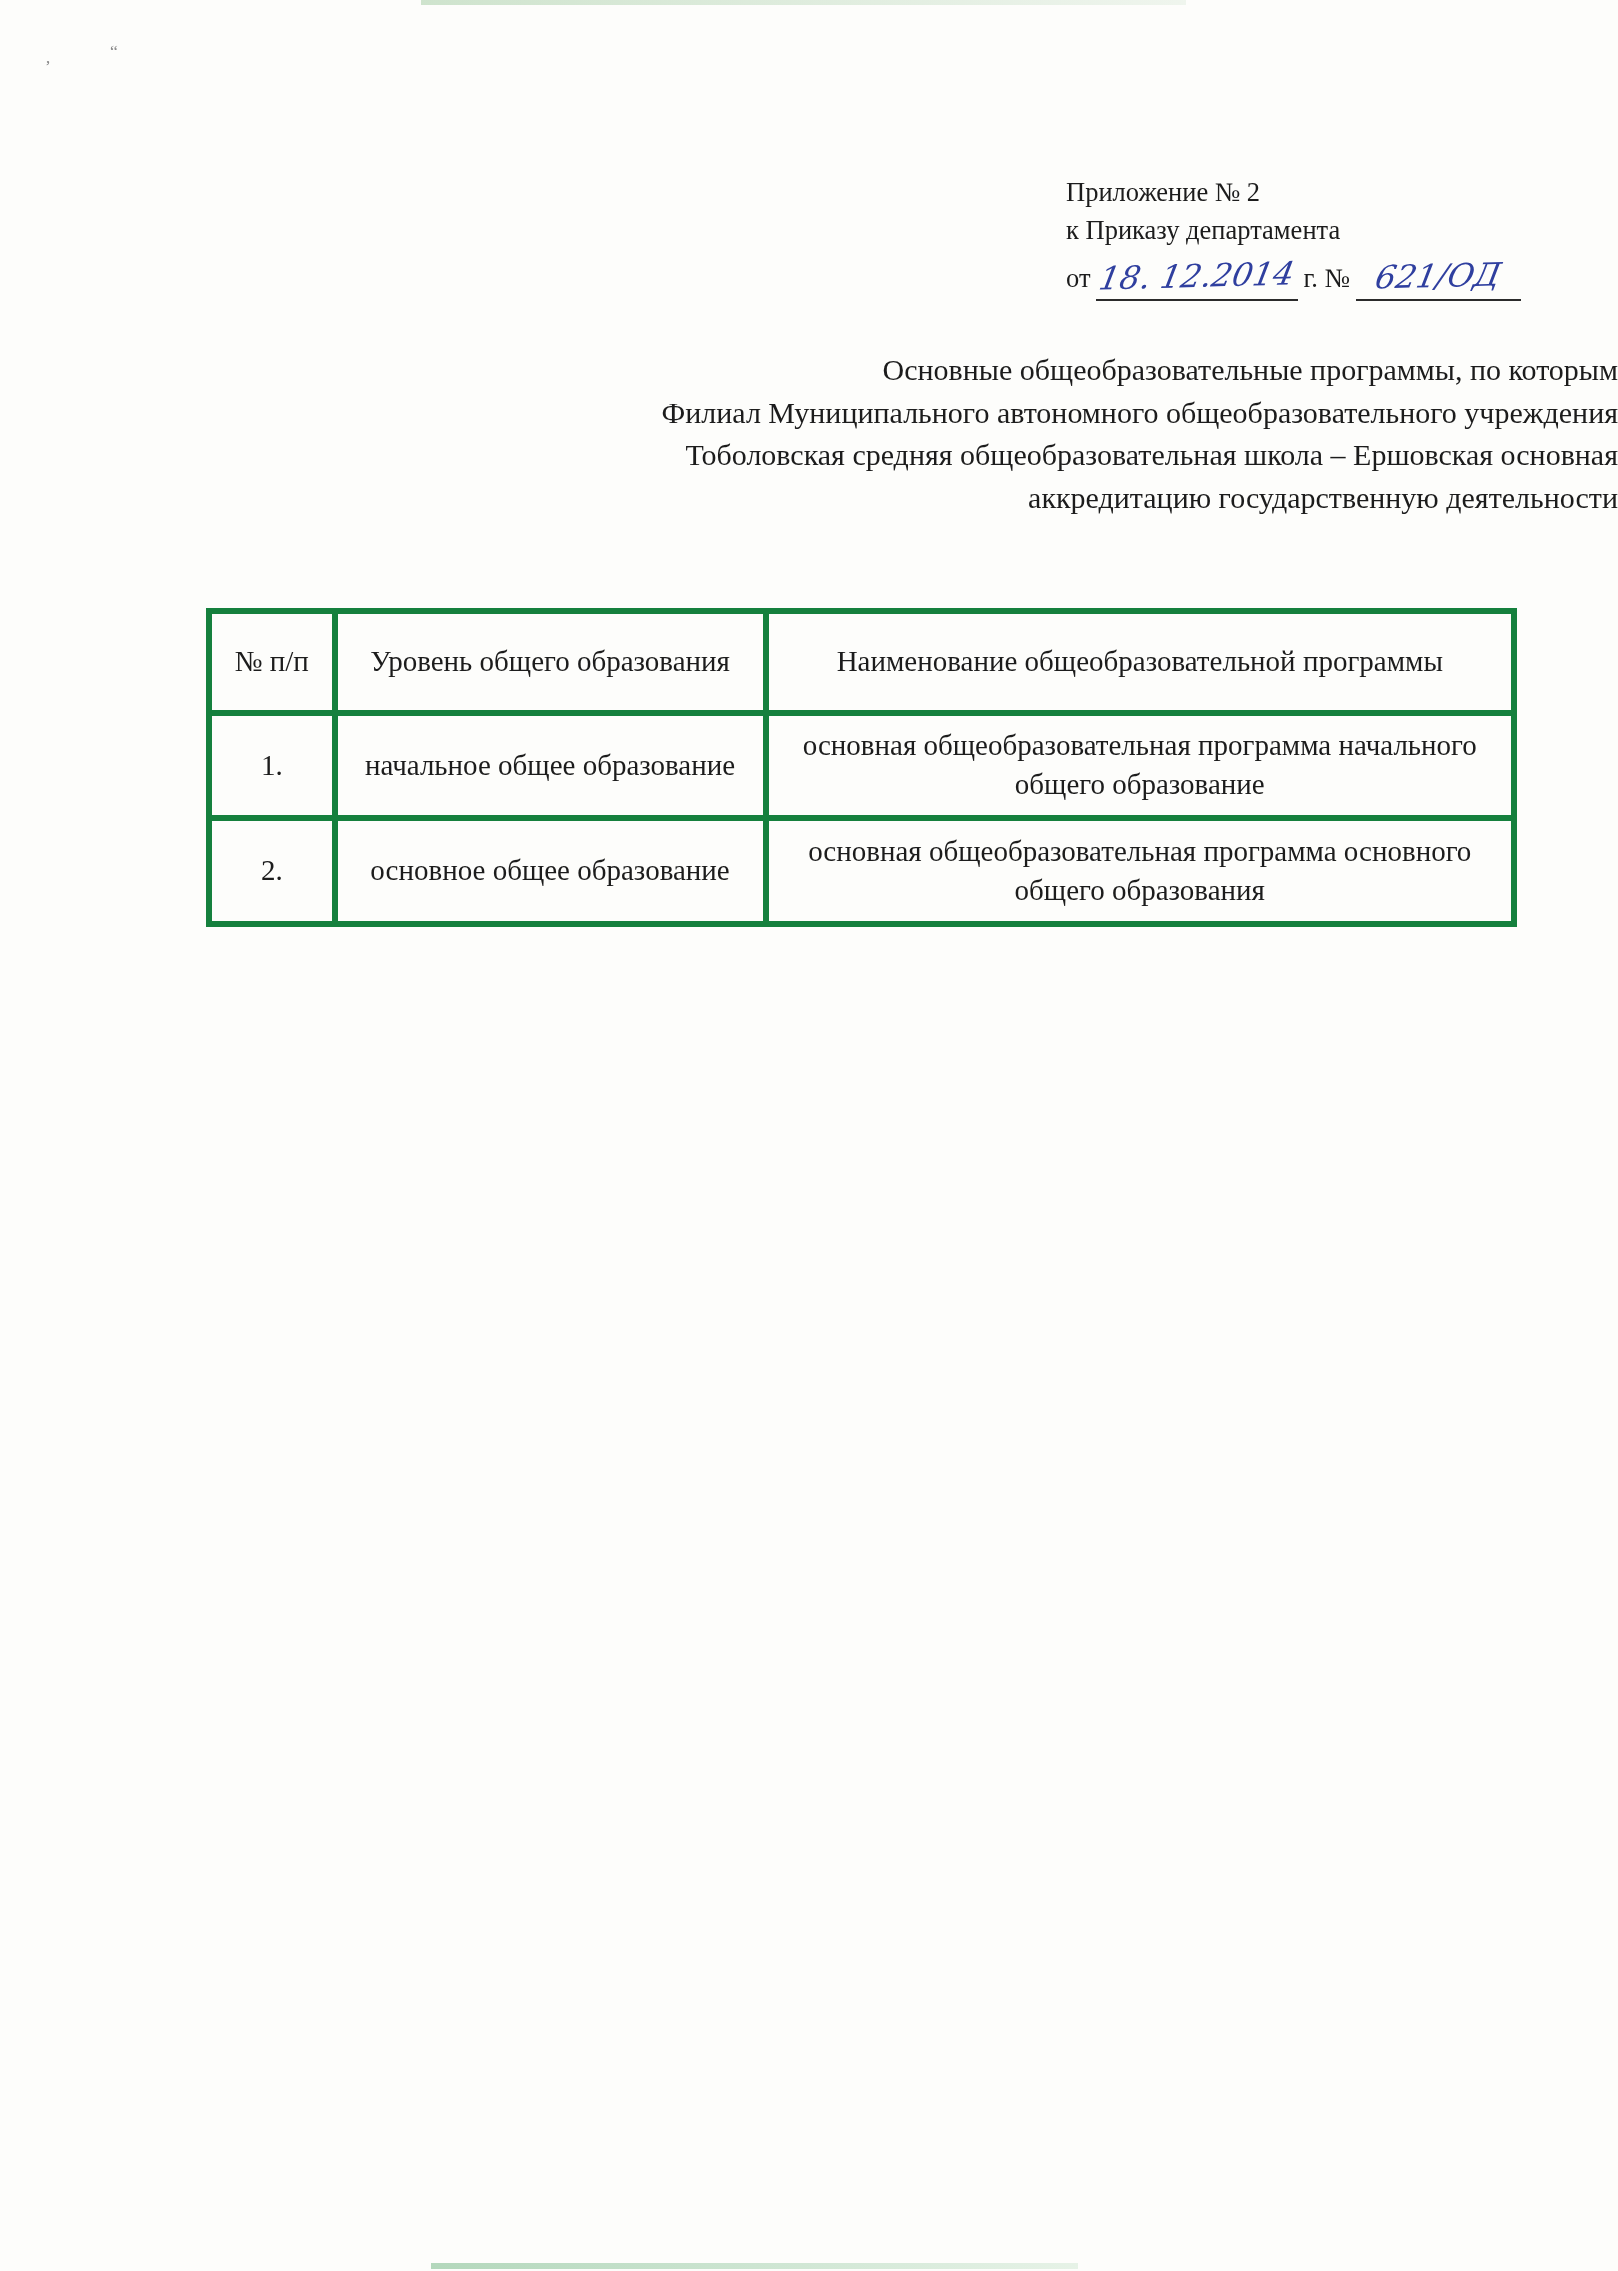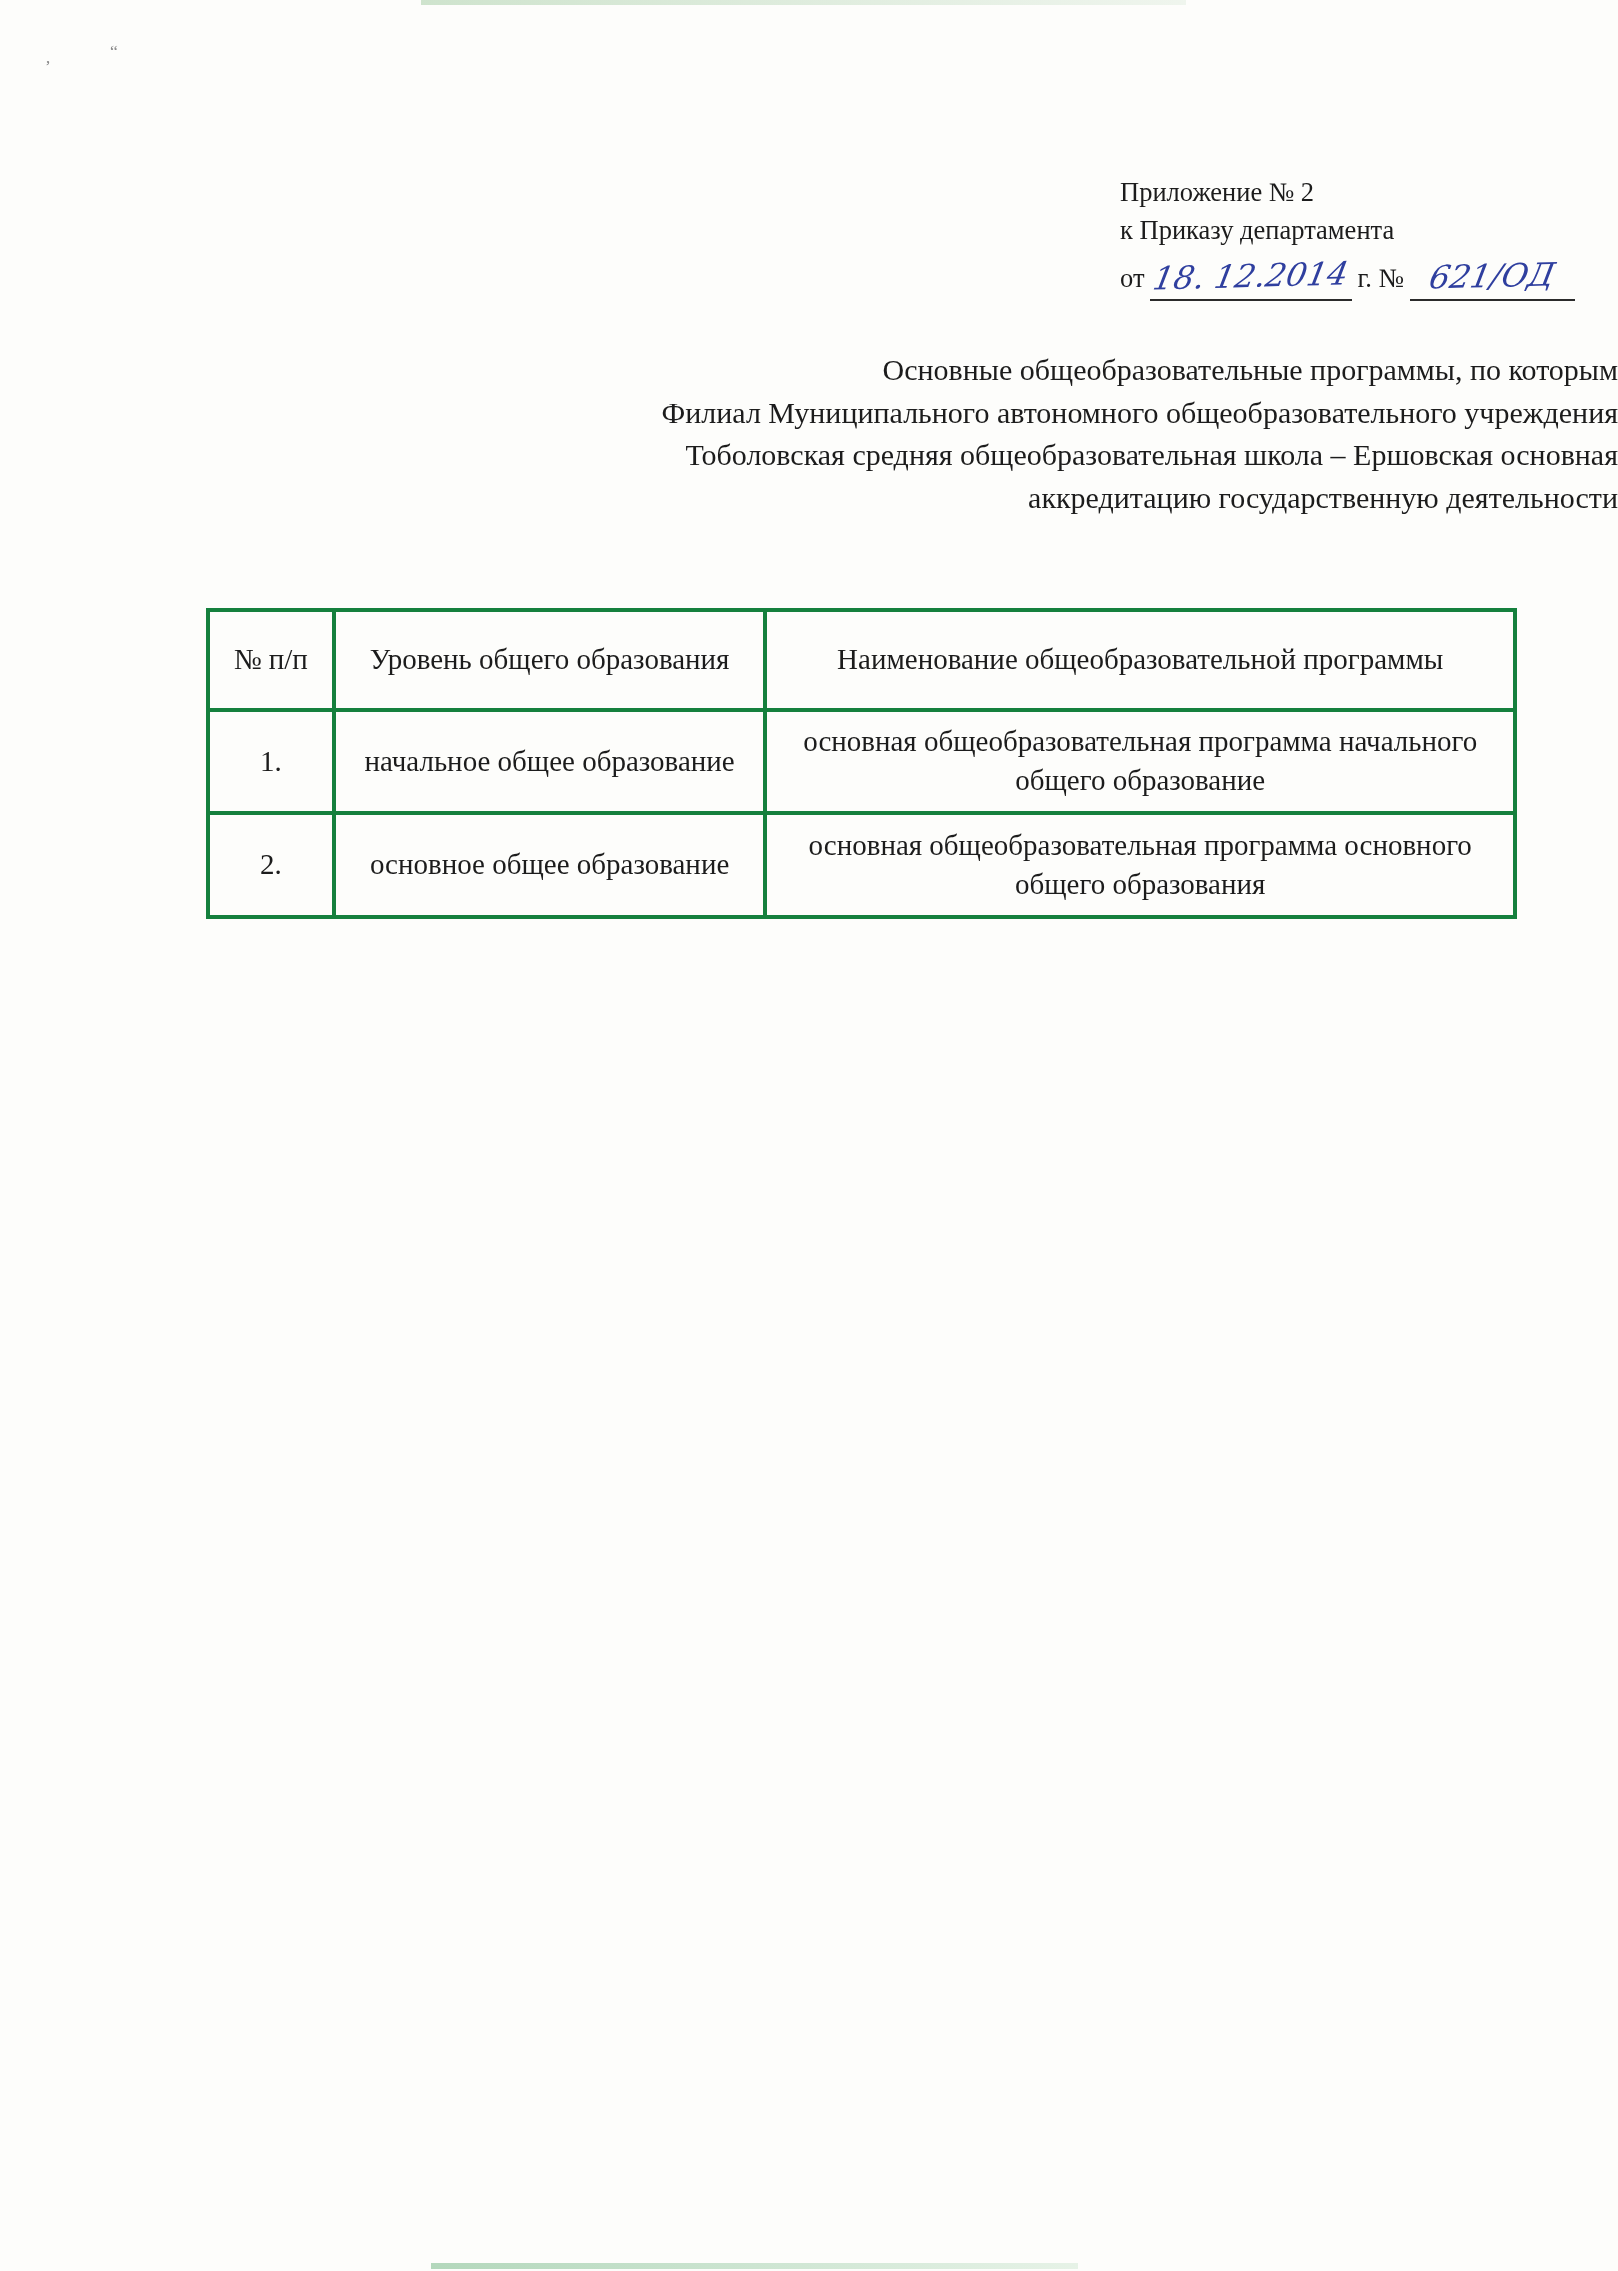--- a/index.html
+++ b/index.html
@@ -24,21 +24,21 @@
     background: linear-gradient(90deg, rgba(90,170,110,.45), rgba(140,200,150,.2));
   }
   .speck { position: absolute; color: #8a8a8a; font-size: 17.6px; }
   .speck.s1 { top: 47px; left: 45px; }
   .speck.s2 { top: 41px; left: 110px; }
 
   
   .appendix {
     position: absolute;
     top: 173px;
-    left: 1120px;
+    left: 1066px;
     font-size: 26.5px;
     line-height: 1.45;
     white-space: nowrap;
   }
   .order-line { margin-top: 2.9px; }
   .hw-slot {
     display: inline-block;
     border-bottom: 2px solid #2b2b2b;
     text-align: center;
     vertical-align: baseline;
@@ -72,21 +72,21 @@
   .doc-table {
     position: absolute;
     top: 608px;
     left: 206px;
     border-collapse: collapse;
     table-layout: fixed;
     width: 1311px;
     font-size: 29px;
   }
   .doc-table th, .doc-table td {
-    border: 4px solid #15803d;
+    border: 6px solid #15803d;
     font-weight: normal;
     text-align: center;
     vertical-align: middle;
     padding: 7.8px 13.7px;
     line-height: 1.35;
     overflow: hidden;
   }
   .col-num   { width: 125px; }
   .col-level { width: 429px; }
   .col-prog  { width: 745px; }

